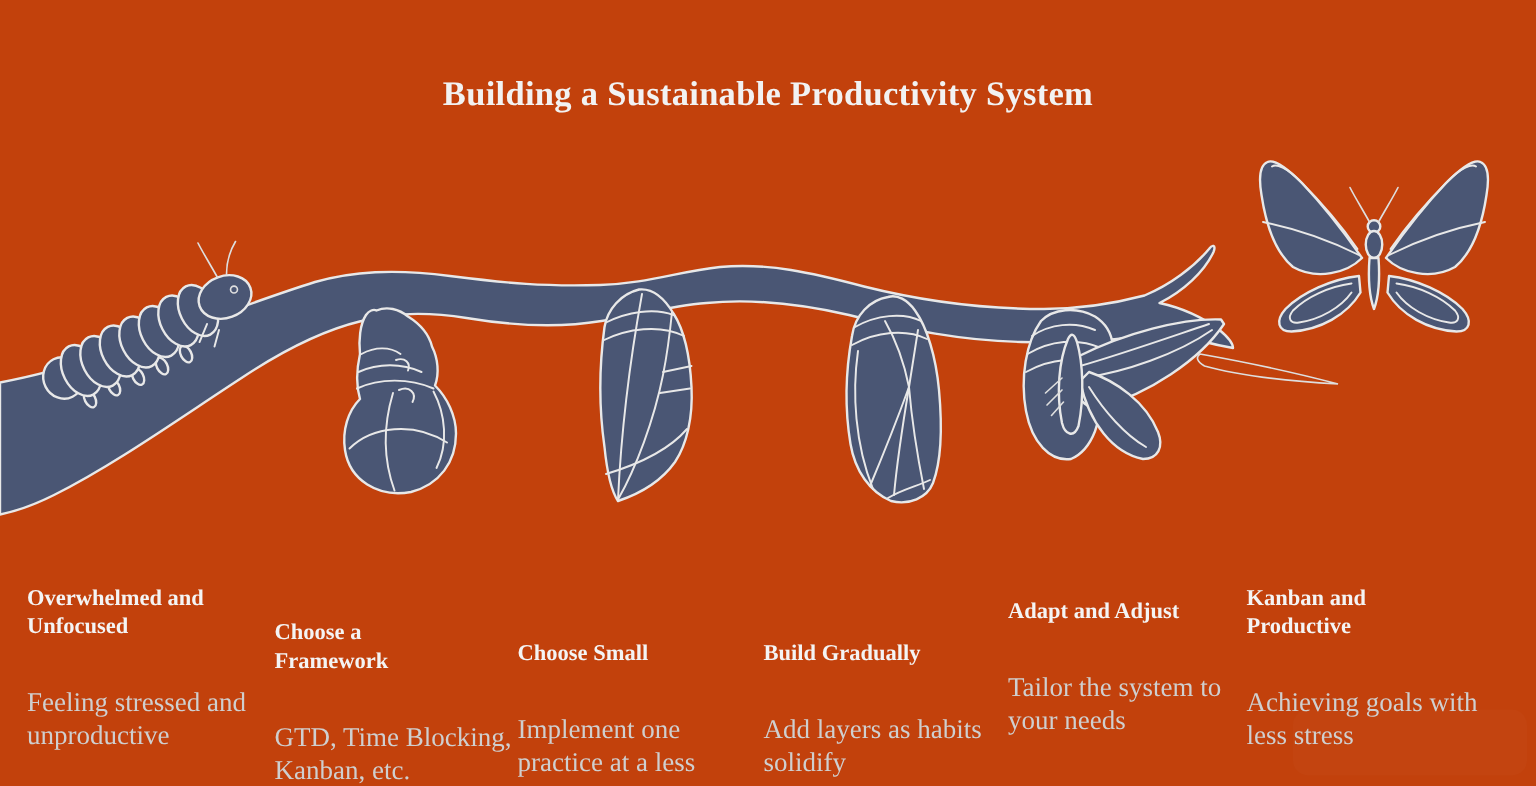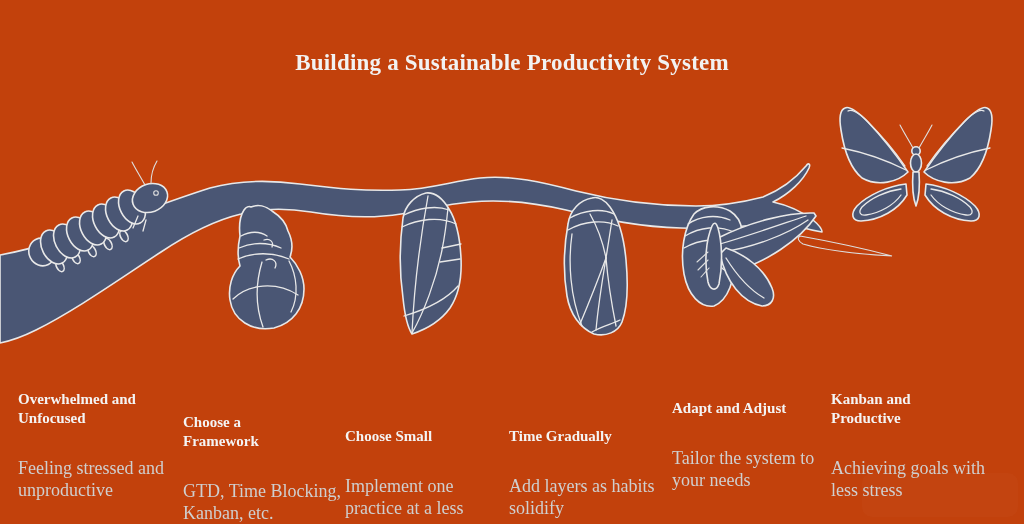--- a/index.html
+++ b/index.html
@@ -213,21 +213,21 @@
 Kanban, etc.</div>
   </div>
 
   <div class="stage" style="left:345px;top:409px;width:170px;">
     <div class="stage-title">Choose Small</div>
     <div class="stage-desc">Implement one
 practice at a less</div>
   </div>
 
   <div class="stage" style="left:509px;top:409px;width:170px;">
-    <div class="stage-title">Time Gradually</div>
+    <div class="stage-title">Build Gradually</div>
     <div class="stage-desc">Add layers as habits
 solidify</div>
   </div>
 
   <div class="stage" style="left:672px;top:381px;width:170px;">
     <div class="stage-title">Adapt and Adjust</div>
     <div class="stage-desc">Tailor the system to
 your needs</div>
   </div>
 

